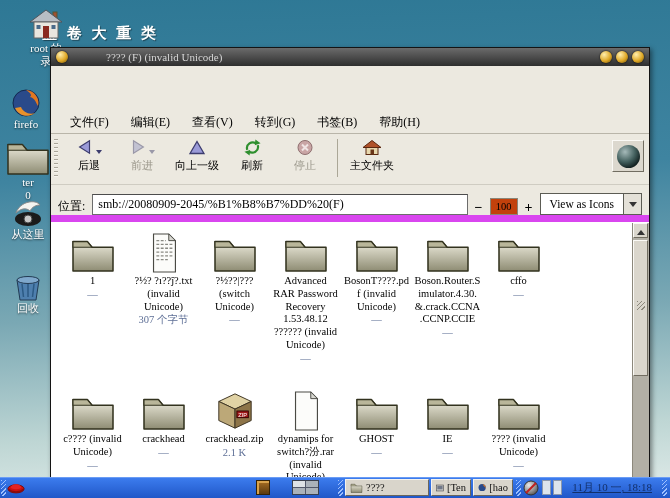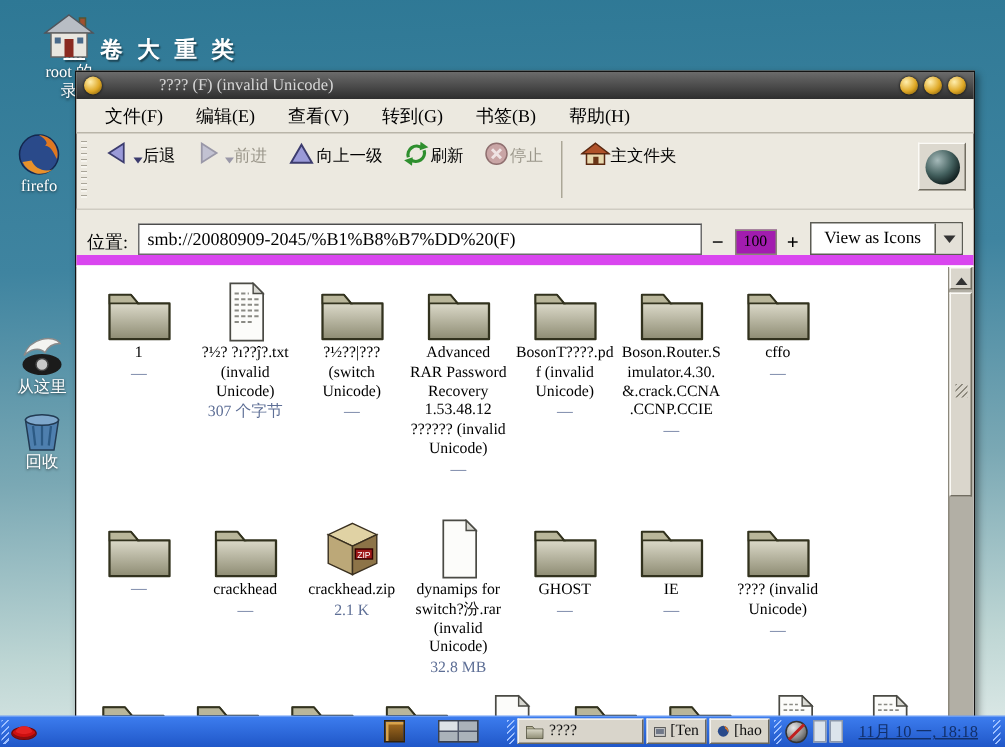--- a/index.html
+++ b/index.html
@@ -7,38 +7,38 @@
     font-family:"Liberation Serif","DejaVu Serif",serif;
     background:linear-gradient(178deg,#2e7895 0%,#3f84a0 35%,#7aa8b4 62%,#bed6d4 85%,#e2ecea 100%);}
   
   .bg-headers{position:absolute;left:42px;top:24px;color:#fff;font-weight:bold;font-size:15px;letter-spacing:3px;text-shadow:1px 1px 1px rgba(0,0,0,.45);white-space:nowrap;z-index:1;}
   .dicon{position:absolute;display:flex;flex-direction:column;align-items:center;color:#fff;font-size:11px;line-height:1.15;text-shadow:0 1px 2px rgba(0,0,0,.65);z-index:2;text-align:center;}
   
   #win{position:absolute;left:50px;top:47px;width:598px;height:445px;background:#ece9e0;border:1px solid #141414;box-shadow:2px 2px 5px rgba(0,0,0,.45);z-index:5;display:flex;flex-direction:column;}
   .titlebar{height:18px;background:linear-gradient(#6b6b6b,#2e2e2e);display:flex;align-items:center;padding:0 5px;gap:4px;flex:none;}
   .orb{width:12px;height:12px;border-radius:50%;background:radial-gradient(circle at 35% 30%,#ffeead,#dfa826 55%,#6b4c06);box-shadow:0 0 2px #000;flex:none;}
   .title-text{flex:1;color:#d6d6d6;font-size:11px;padding-left:4px;white-space:nowrap;overflow:hidden;margin-left:30px;}
-  .menubar{height:22px;background:#ece9e0;border-bottom:1px solid #b9b5a9;display:flex;align-items:flex-end;padding-left:8px;font-size:12px;flex:none;}
+  .menubar{height:22px;background:#ece9e0;border-bottom:1px solid #b9b5a9;display:flex;align-items:flex-end;padding-left:8px;font-size:12px;flex:none;margin-top:45px;}
   .menu-item{padding:2px 11px;cursor:default;}
   .toolbar{height:47px;display:flex;align-items:flex-start;padding:3px 5px 0 3px;gap:3px;border-bottom:1px solid #cfccc2;flex:none;}
   .thandle{width:4px;height:38px;margin:2px 3px 0 0;background:repeating-linear-gradient(180deg,#a9a599 0 1px,#f6f4ee 1px 2px,transparent 2px 4px);}
-  .tbtn{display:flex;flex-direction:row;align-items:center;min-width:40px;padding:2px 5px;font-size:11px;line-height:1;}
+  .tbtn{display:flex;flex-direction:column;align-items:center;min-width:40px;padding:2px 5px;font-size:11px;line-height:1;}
   .tbtn .lab{margin-top:4px;white-space:nowrap;}
   .tbtn.disabled .lab{color:#9b978b;}
   .ticon-row{display:flex;align-items:flex-start;height:17px;}
   .chev{width:0;height:0;border:3px solid transparent;border-top:4px solid #3c3c6e;margin:11px 0 0 2px;}
   .chev.dis{border-top-color:#9a98a8;}
   .tsep{width:1px;height:38px;background:#aba797;margin:2px 4px 0 4px;}
   .tspacer{flex:1;}
   .throbber{width:30px;height:30px;margin-top:3px;background:#dcd8ce;border:1px solid;border-color:#fbfaf6 #716d61 #716d61 #fbfaf6;display:flex;align-items:center;justify-content:center;}
   .throbber .sphere{width:23px;height:23px;border-radius:50%;background:radial-gradient(circle at 35% 30%,#a6baba,#44615f 45%,#0b1717 80%);}
   .locbar{height:30px;display:flex;align-items:flex-end;padding:0 7px;gap:7px;border-bottom:7px solid #d946ef;background:#ece9e0;flex:none;font-size:12px;}
   .locinput{flex:1;height:19px;border:1px solid #6c6c6c;border-top-color:#4c4c4c;background:#fff;font:12px "Liberation Serif","DejaVu Serif",serif;padding:0 5px;min-width:0;}
   .zminus,.zplus{font-weight:bold;font-size:14px;line-height:1;}
-  .zlevel{width:26px;height:15px;background:#a21caf;border:1px solid #8a8678;font-size:10.5px;text-align:center;line-height:15px;}
+  .zlevel{width:26px;height:15px;background:#c2410c;border:1px solid #8a8678;font-size:10.5px;text-align:center;line-height:15px;}
   .viewdd{display:flex;align-items:stretch;border:1px solid #5c5c54;background:#fff;height:20px;}
   .viewdd .vlabel{padding:0 9px;font-size:11.5px;line-height:20px;white-space:nowrap;}
   .viewdd .varrow{width:17px;border-left:1px solid #5c5c54;background:#e4e1d8;display:flex;align-items:center;justify-content:center;}
   .tri-down{width:0;height:0;border:4px solid transparent;border-top:5px solid #333;margin-top:4px;}
   .tri-up-s{width:0;height:0;border:4px solid transparent;border-bottom:5px solid #333;margin-bottom:4px;}
   .content{position:relative;flex:1;background:#fff;overflow:hidden;border-top:1px solid #fff;}
   
   .sbar{position:absolute;top:0;right:0;width:16px;height:100%;background:#b2afa5;border-left:1px solid #8c887c;}
   .sbtn{position:absolute;left:0;width:15px;height:15px;background:#dad6cc;border:1px solid;border-color:#fbfaf6 #716d61 #716d61 #fbfaf6;display:flex;align-items:center;justify-content:center;box-sizing:border-box;}
   .sthumb{position:absolute;left:0;top:17px;width:15px;height:136px;background:#dad6cc;border:1px solid;border-color:#fbfaf6 #716d61 #716d61 #fbfaf6;box-sizing:border-box;}
@@ -149,22 +149,29 @@
 
   <div class="dicon" style="left:2px;top:88px;width:48px;">
     <svg width="30" height="30" viewBox="0 0 30 30">
       <circle cx="15" cy="15" r="13" fill="#2a4a8a" stroke="#14284e"></circle>
       <path d="M15 2 a13 13 0 0 1 12 16 c-2 -3 -3 -8 -8 -9 c3 -2 -1 -5 -4 -7 z" fill="#e07820"></path>
       <path d="M4 20 a13 13 0 0 0 20 5 c-6 2 -12 -1 -14 -6 z" fill="#e8912a"></path>
     </svg>
     <div>firefo</div>
   </div>
 
-
-  <div class="dicon" style="left:2px;top:216px;width:52px;">
+  <div class="dicon" style="left:6px;top:136px;width:44px;">
+    <svg class="ficon" width="42" height="36">
+        <use href="#i-folder"></use>
+      </svg>
+    <div>ter</div>
+    <div>0</div>
+  </div>
+
+  <div class="dicon" style="left:2px;top:192px;width:52px;">
     <svg width="36" height="36" viewBox="0 0 36 34">
       <ellipse cx="18" cy="26" rx="13" ry="7" fill="#1b1b1b"></ellipse>
       <circle cx="18" cy="26" r="4" fill="#c8c8c8" stroke="#444"></circle>
       <path d="M6 20 C10 8 26 6 30 12 C26 12 22 14 20 18 C16 14 10 16 6 20 Z" fill="#f4f4f0" stroke="#8a8a8a"></path>
     </svg>
     <div>从这里</div>
   </div>
 
   <div class="dicon" style="left:6px;top:272px;width:44px;justify-content:center;">
     <svg width="32" height="30" viewBox="0 0 32 30">
@@ -328,20 +335,21 @@
             <div class="fname">cffo</div>
             <div class="fsize">—</div>
           </div>
         </div>
       <div class="file-row r8" style="top:168px;">
 
       <div class="file-item">
             <svg class="ficon">
               <use href="#i-folder"></use>
             </svg>
+            <div class="fname">c???? (invalid Unicode)</div>
             <div class="fsize">—</div>
           </div>
           <div class="file-item">
             <svg class="ficon">
               <use href="#i-folder"></use>
             </svg>
             <div class="fname">crackhead</div>
             <div class="fsize">—</div>
           </div>
           <div class="file-item">

